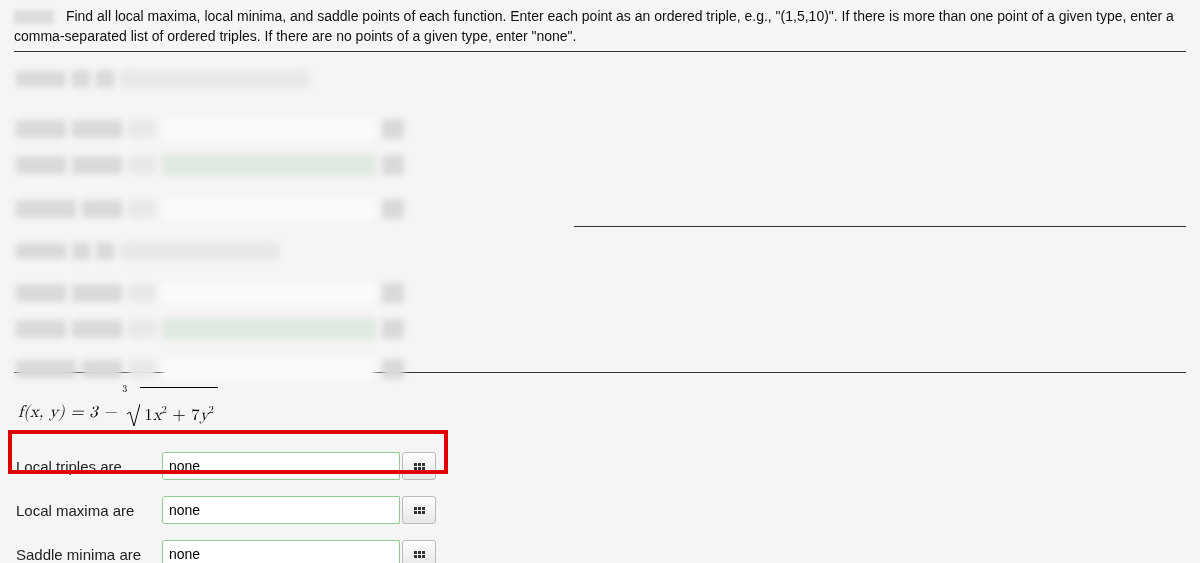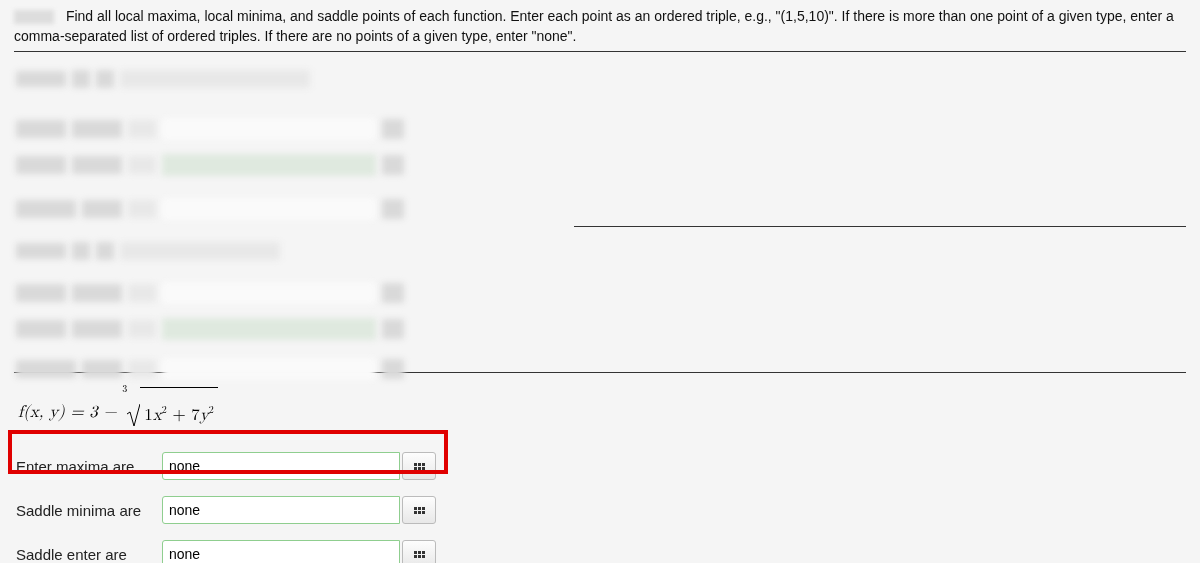--- a/index.html
+++ b/index.html
@@ -210,21 +210,38 @@
       <span class="root-index rm">3</span>
       <svg width="14" height="26" viewBox="0 0 14 26">
         <path d="M1 12 L4 10 L8 24 L14 2" stroke="#000" stroke-width="1" fill="none"></path>
       </svg><span class="radicand"><span class="rm">1</span><span>x</span><sup class="rm">2</sup><span class="rm"> + 7</span><span>y</span><sup class="rm">2</sup></span>
     </span>
   </div>
 
   <div class="answer-area">
 
     <div class="answer-row">
-      <div class="label">Enter maxima are</div>
+      <div class="label">Local triples are</div>
+      <div class="input-wrap">
+        <input type="text" value="none" style="">
+        <div class="keyboard-btn">
+          <span class="grid">
+              <span></span>
+              <span></span>
+              <span></span>
+              <span></span>
+              <span></span>
+              <span></span>
+            </span>
+        </div>
+      </div>
+    </div>
+
+    <div class="answer-row">
+      <div class="label">Local maxima are</div>
       <div class="input-wrap">
         <input type="text" value="none" style="">
         <div class="keyboard-btn">
           <span class="grid">
               <span></span>
               <span></span>
               <span></span>
               <span></span>
               <span></span>
               <span></span>
@@ -243,33 +260,16 @@
               <span></span>
               <span></span>
               <span></span>
               <span></span>
               <span></span>
             </span>
         </div>
       </div>
     </div>
 
-    <div class="answer-row">
-      <div class="label">Saddle enter are</div>
-      <div class="input-wrap">
-        <input type="text" value="none" style="">
-        <div class="keyboard-btn">
-          <span class="grid">
-              <span></span>
-              <span></span>
-              <span></span>
-              <span></span>
-              <span></span>
-              <span></span>
-            </span>
-        </div>
-      </div>
-    </div>
-
   </div>
 </div>
 
 <div class="highlight" style="left:8px;top:430px;width:440px;height:44px;"></div>
 
 </body></html>

